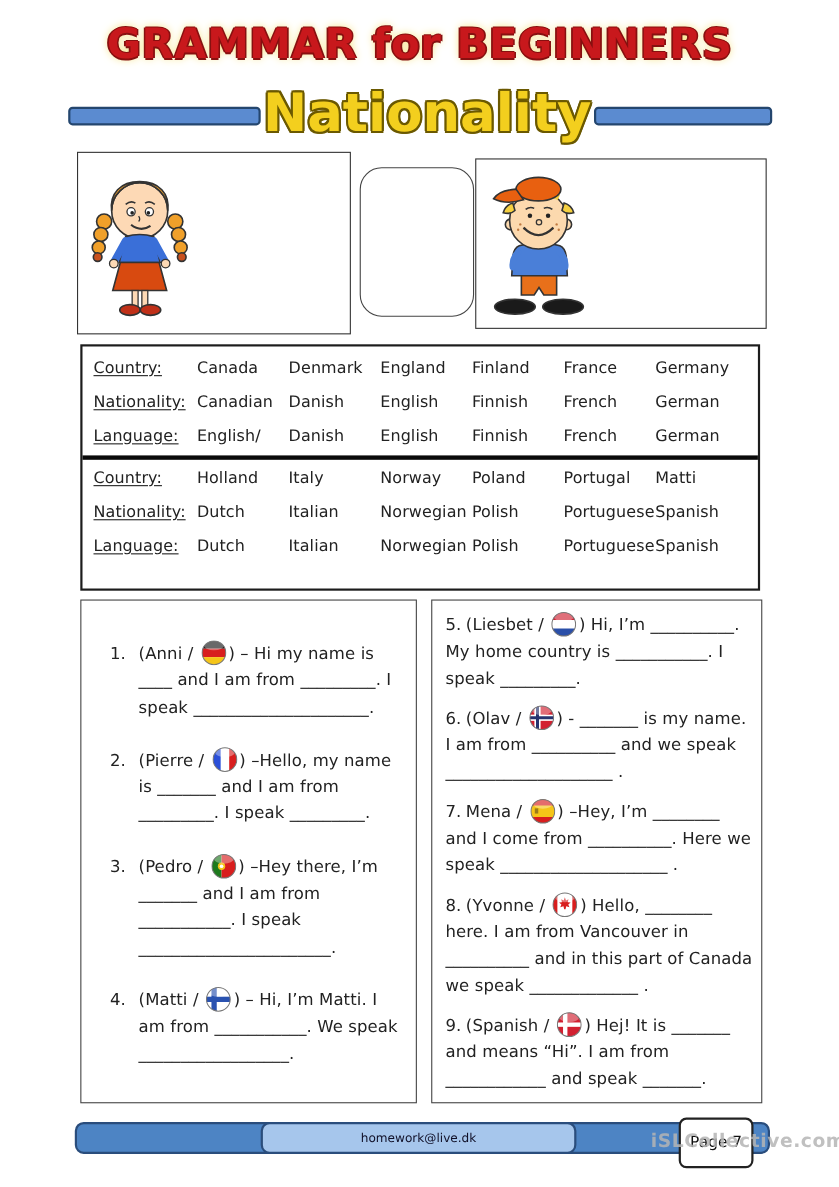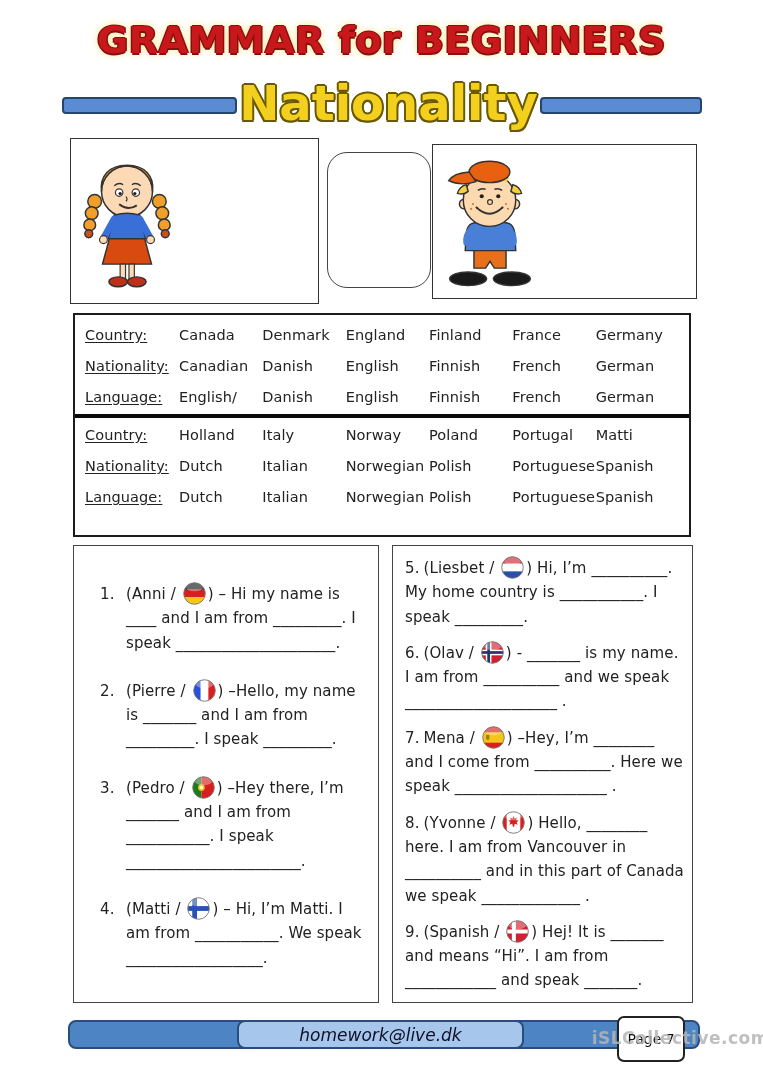--- a/index.html
+++ b/index.html
@@ -45,21 +45,21 @@
   .ex-box.left .ex-num{flex:none;width:26px;}
   .ex-box.right .ex-item{display:block;margin-bottom:12px;}
   .ex-box.right .ex-num{display:inline;margin-right:4px;}
   .flag-wrap svg{vertical-align:-6px;margin:0 2px;}
 
   
   .footer-bar{position:absolute;left:68px;top:1020px;width:632px;height:29px;
               background:#4d84c4;border:2px solid #2a4d7c;border-radius:8px;box-sizing:border-box;}
   .footer-center{position:absolute;left:167px;top:-2px;width:287px;height:29px;
                  background:#a6c6ec;border:2px solid #2a4d7c;border-radius:8px;box-sizing:border-box;
-                 display:flex;align-items:center;justify-content:center;font-size:17px;color:#101028;font-style:italic;}
+                 display:flex;align-items:center;justify-content:center;font-size:11px;color:#101028;}
   .page-box{position:absolute;right:13px;top:-6px;width:68px;height:46px;background:#fff;
             border:2px solid #222;border-radius:7px;box-sizing:border-box;
             display:flex;align-items:center;justify-content:center;font-size:14px;color:#111;}
   .watermark{position:absolute;right:-6px;top:1028px;font-size:17px;font-weight:bold;
              color:#b5b5b5;letter-spacing:0.5px;opacity:0.85;}
 </style>
 </head>
 <body>
 
 <div class="sheet">

